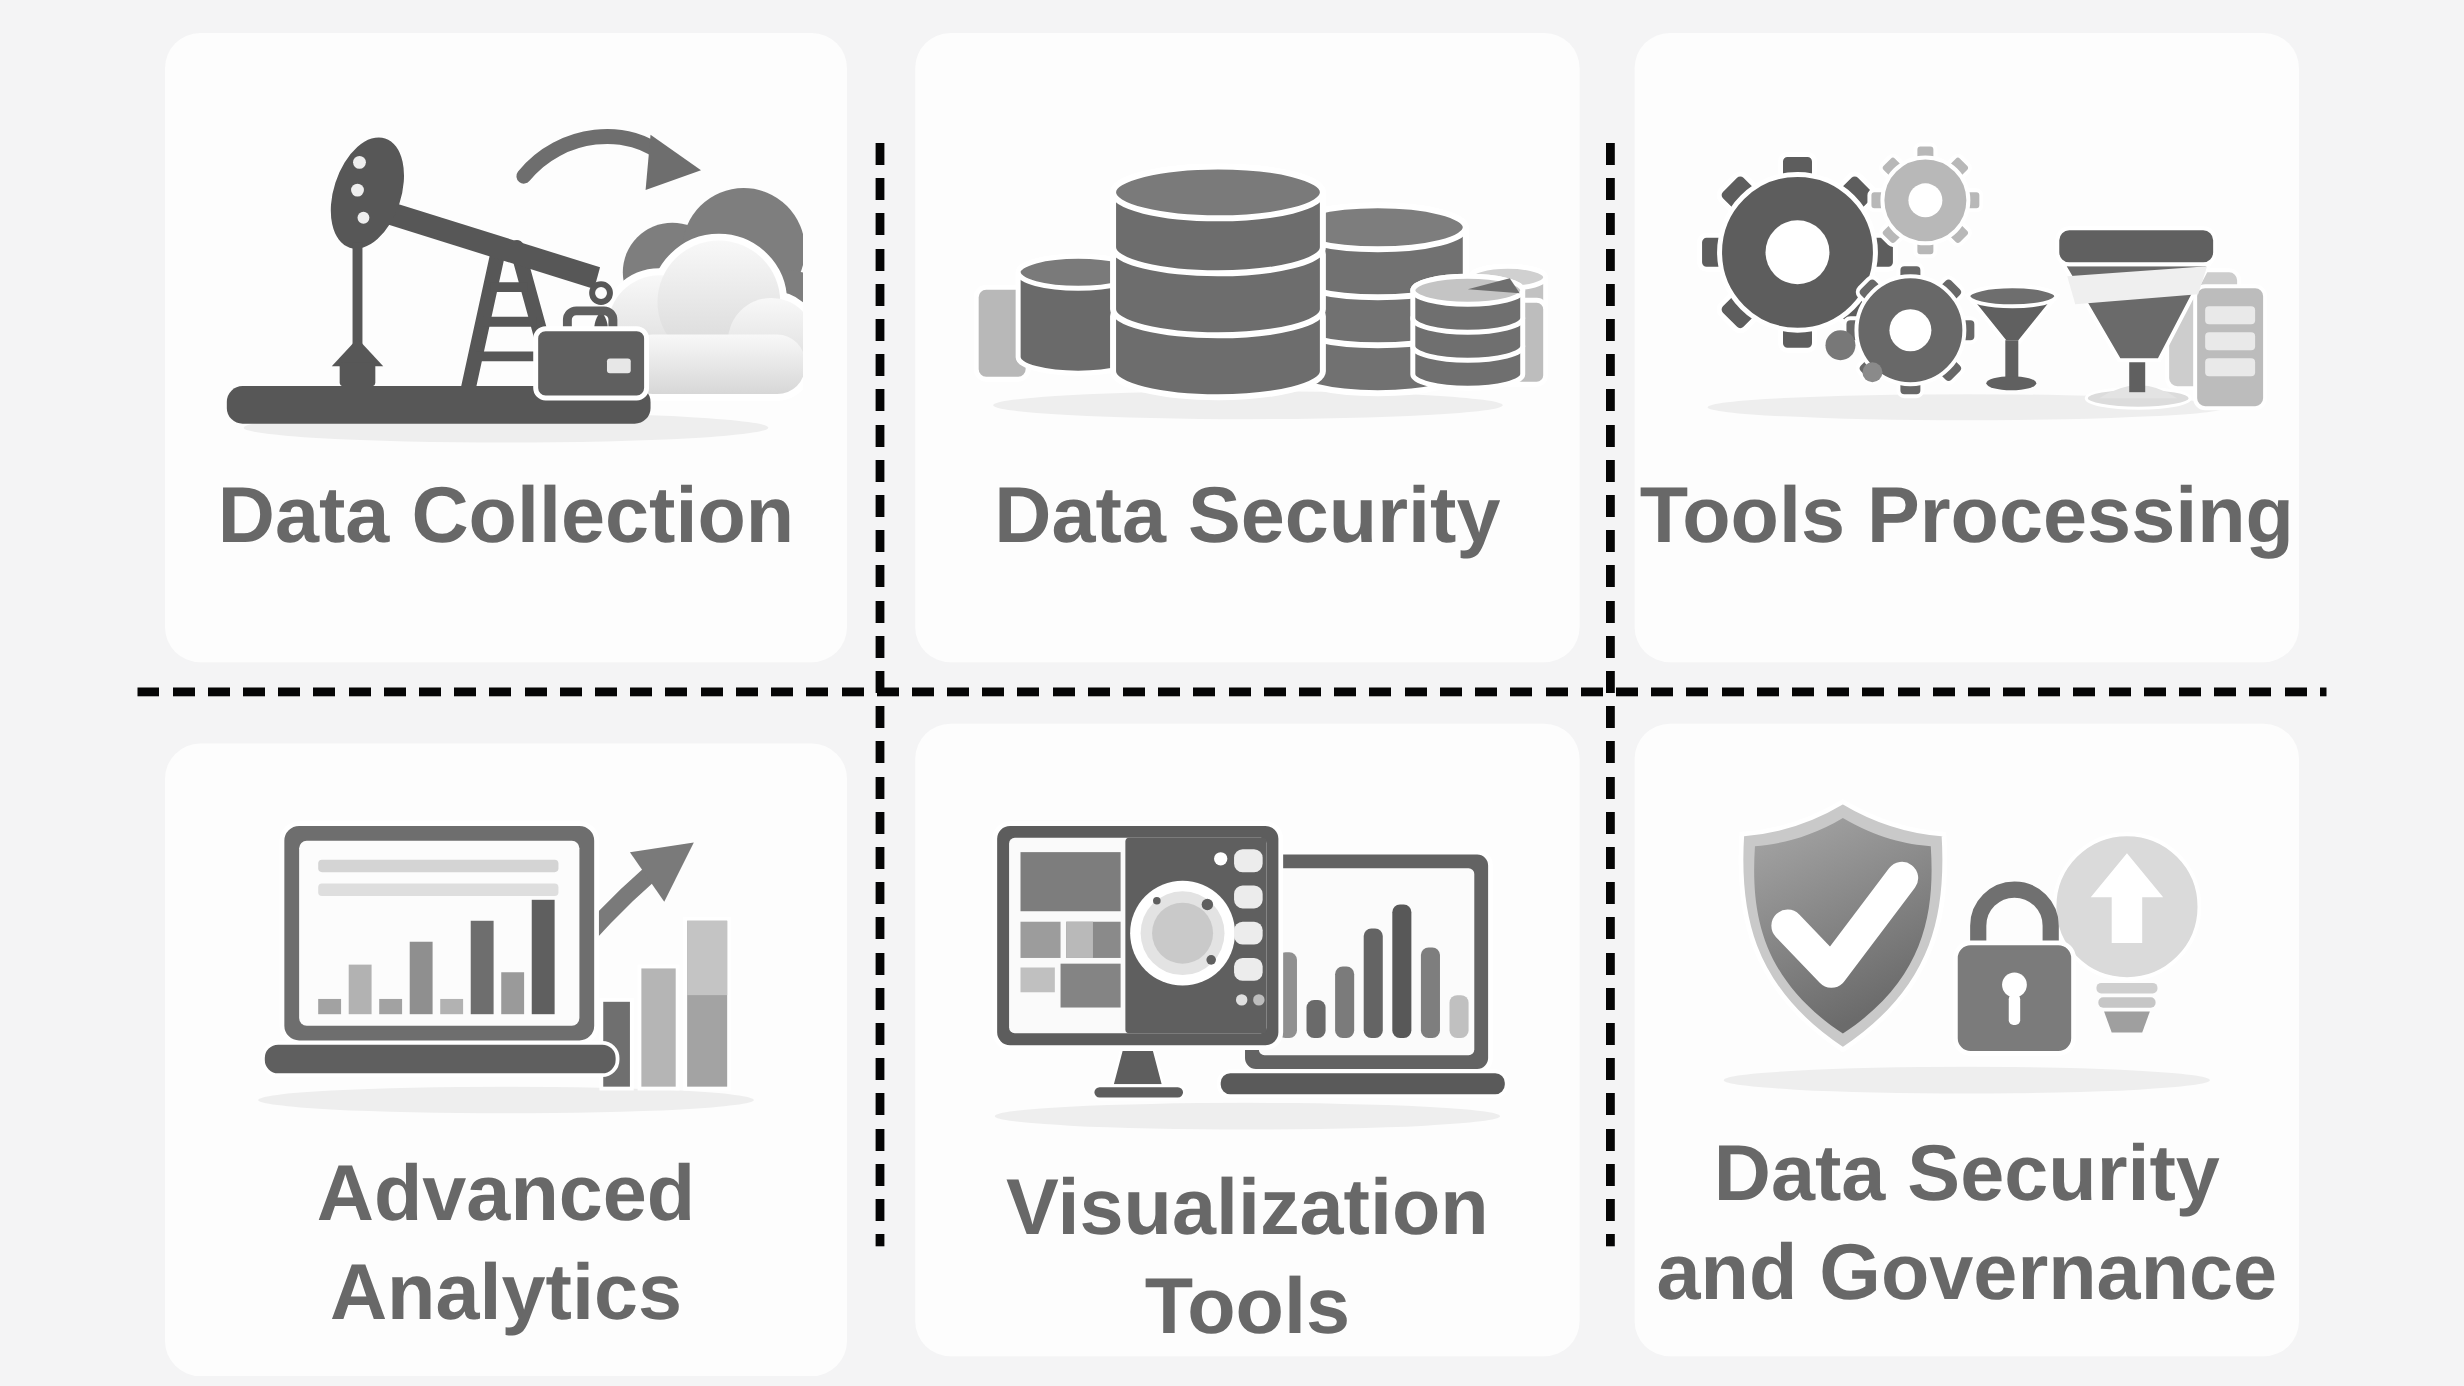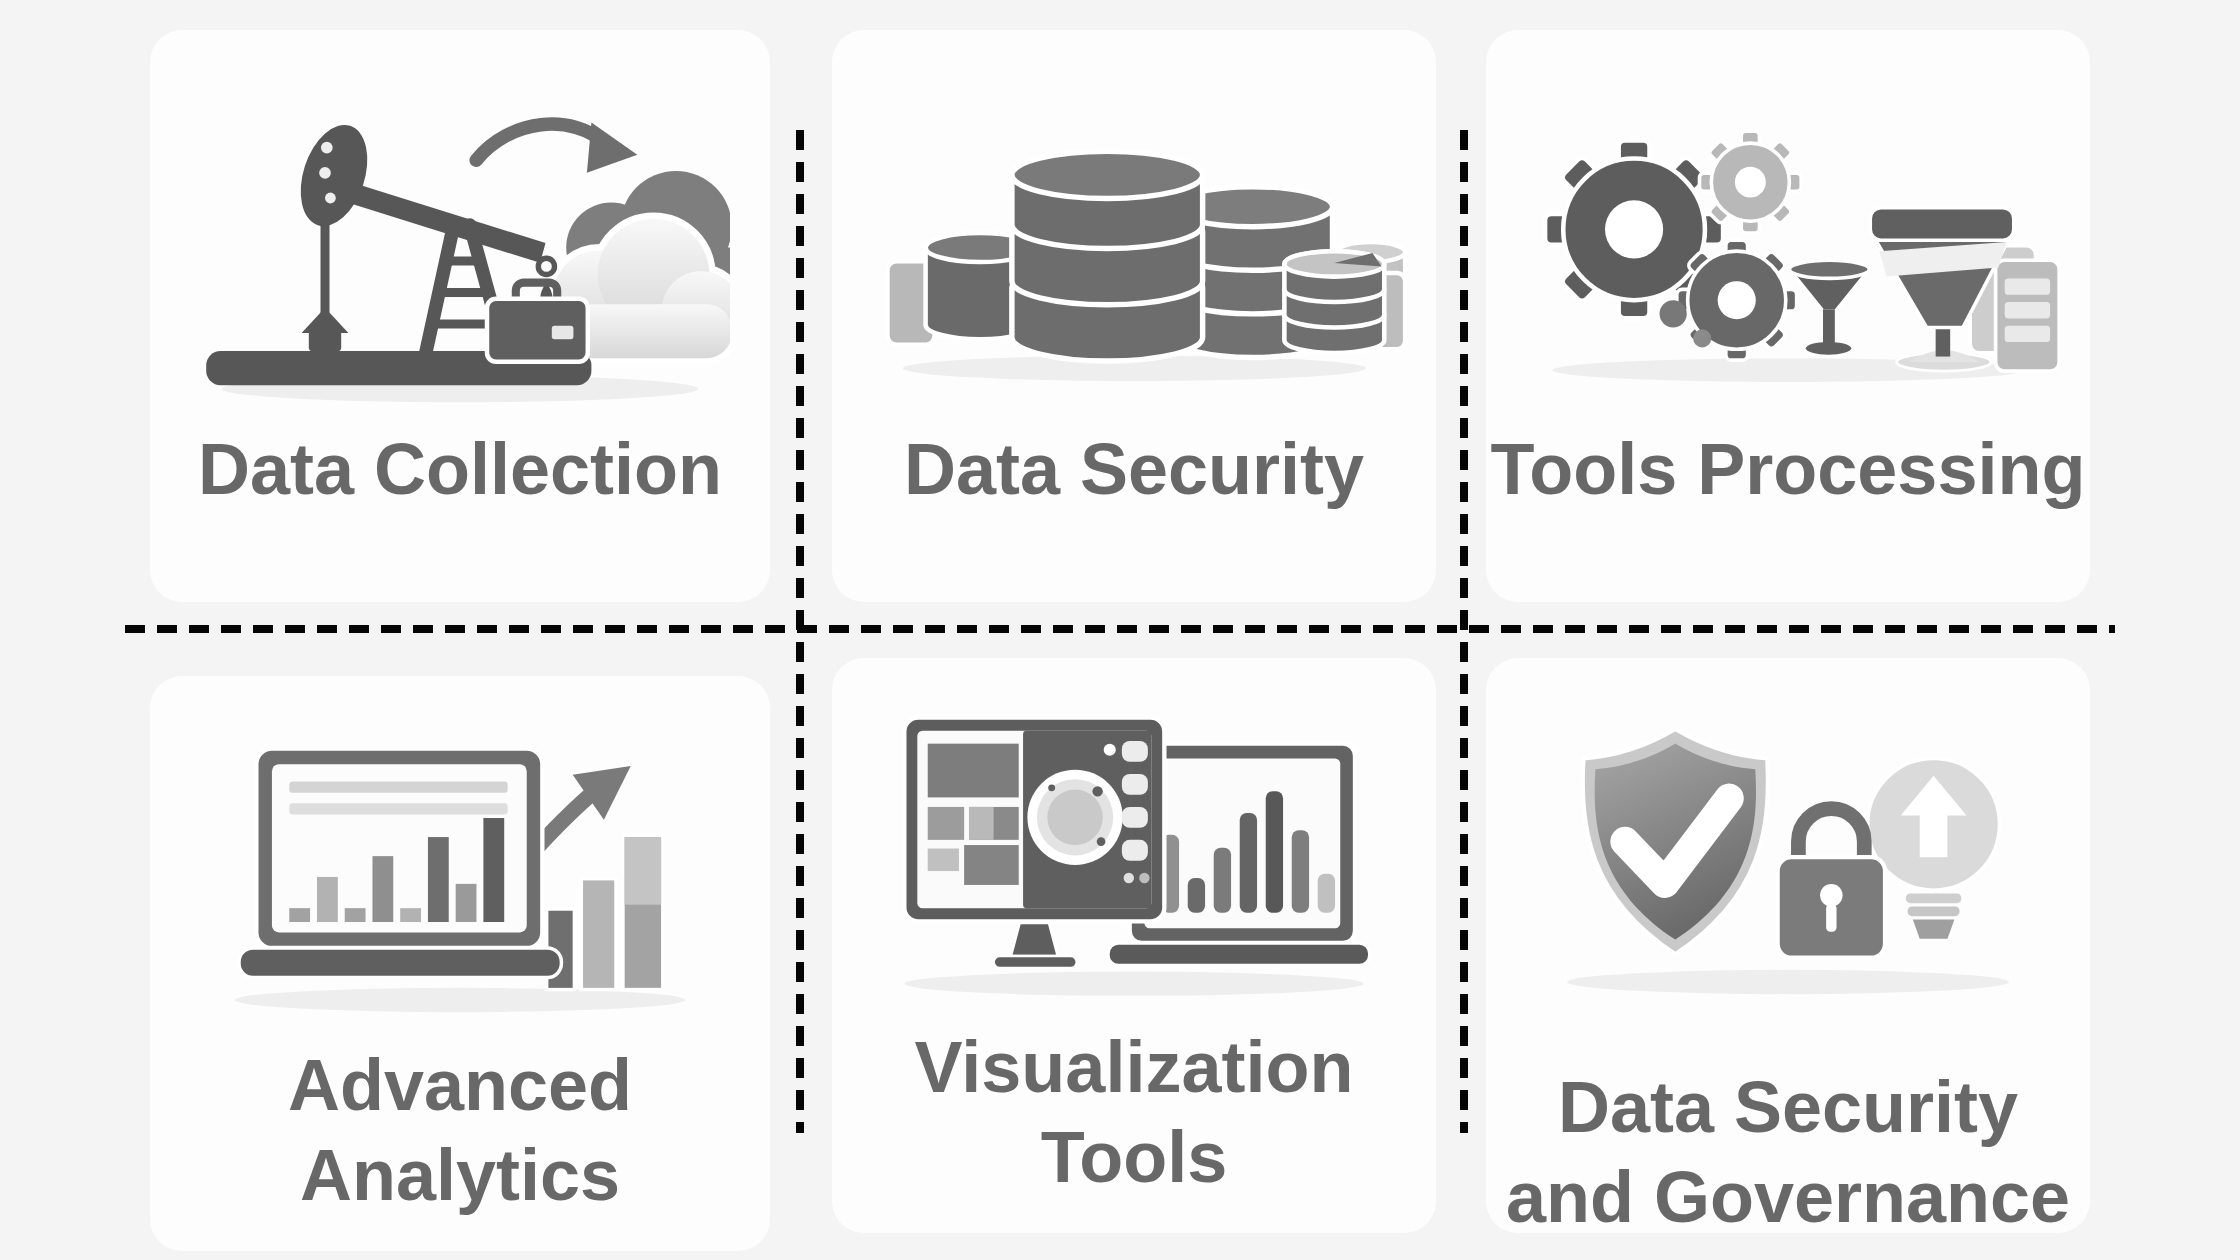--- a/index.html
+++ b/index.html
@@ -4,22 +4,22 @@
 <style>
   html,body{margin:0;padding:0;background:#f4f4f5;}
   .stage{position:relative;width:2240px;height:1260px;background:#f4f4f5;overflow:hidden;
          font-family:"Liberation Sans","DejaVu Sans",sans-serif;}
   .cell{position:absolute;display:flex;flex-direction:column;align-items:center;
         background:#fdfdfd;border-radius:32px;}
   .cell-1{left:150px;top:30px;width:620px;height:572px;}
   .cell-2{left:832px;top:30px;width:604px;height:572px;}
   .cell-3{left:1486px;top:30px;width:604px;height:572px;}
   .cell-4{left:150px;top:676px;width:620px;height:575px;}
-  .cell-5{left:832px;top:658px;width:604px;height:575px;}
-  .cell-6{left:1486px;top:658px;width:604px;height:575px;gap:40px;}
+  .cell-5{left:832px;top:658px;width:604px;height:575px;justify-content:flex-end;}
+  .cell-6{left:1486px;top:658px;width:604px;height:575px;}
   .icon-wrap{margin-top:46px;height:334px;display:flex;align-items:center;justify-content:center;}
   .row2 .icon-wrap{margin-top:38px;height:312px;}
   .label{margin-top:14px;font-size:72px;font-weight:700;color:#686868;
          text-align:center;line-height:1.25;letter-spacing:0;}
   .two-line{max-width:580px;}
   .divider{position:absolute;}
   .div-v{width:8px;background:repeating-linear-gradient(180deg,#050505 0 20px,transparent 20px 32px);}
   .div-h{height:8px;background:repeating-linear-gradient(90deg,#050505 0 20px,transparent 20px 32px);}
   .div-v1{left:796px;top:130px;height:1003px;}
   .div-v2{left:1460px;top:130px;height:1003px;}

